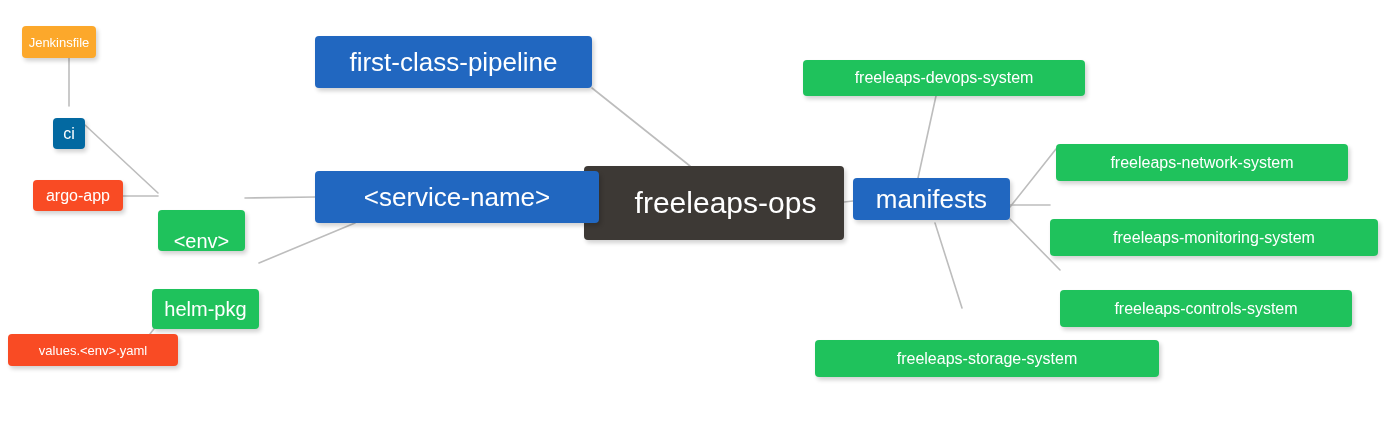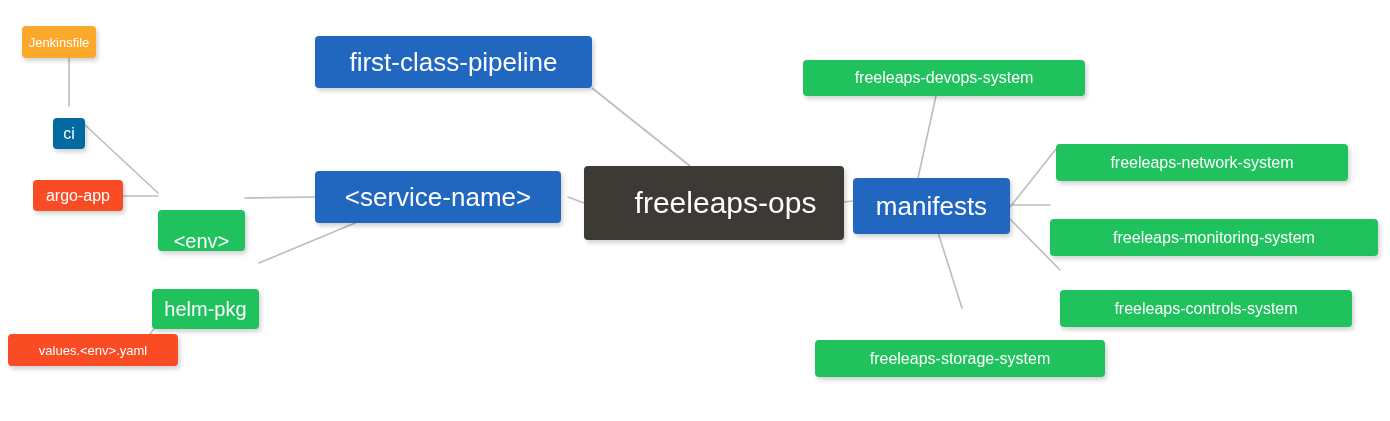--- a/index.html
+++ b/index.html
@@ -78,24 +78,24 @@
       <path class="edge" d="M 918 178 L 943 64" stroke="#bdbdbd"></path>
       <path class="edge" d="M 1010 207 L 1056 149" stroke="#bdbdbd"></path>
       <path class="edge" d="M 1010 205 L 1050 205" stroke="#bdbdbd"></path>
       <path class="edge" d="M 1010 219 L 1060 270" stroke="#bdbdbd"></path>
       <path class="edge" d="M 935 223 L 962 308" stroke="#bdbdbd"></path>
     </svg>
   <div id="node-layer">
       <div class="node n-root s-root" style="left: 584px; top: 166px; width: 260px; height: 74px; background: rgb(61, 57, 53);">
         <span>freeleaps-ops</span>
       </div>
-      <div class="node n-blue s-lvl1" style="left: 315px; top: 171px; width: 246px; height: 52px; background: rgb(33, 103, 192);">
+      <div class="node n-blue s-lvl1" style="left: 315px; top: 171px; width: 284px; height: 52px; background: rgb(33, 103, 192);">
         <span>&lt;service-name&gt;</span>
       </div>
-      <div class="node n-blue s-lvl1" style="left: 853px; top: 178px; width: 157px; height: 56px; background: rgb(33, 103, 192); align-items: center;">
+      <div class="node n-blue s-lvl1" style="left: 853px; top: 178px; width: 157px; height: 42px; background: rgb(33, 103, 192); align-items: center;">
         <span>manifests</span>
       </div>
       <div class="node n-blue s-lvl1" style="left: 315px; top: 36px; width: 277px; height: 52px; background: rgb(33, 103, 192);">
         <span>first-class-pipeline</span>
       </div>
       <div class="node n-green s-lvl2" style="left: 158px; top: 178px; width: 87px; height: 41px; background: rgb(31, 194, 92); align-items: flex-end;">
         <span>&lt;env&gt;</span>
       </div>
       <div class="node n-green s-lvl2" style="left: 152px; top: 257px; width: 107px; height: 40px; background: rgb(31, 194, 92);">
         <span>helm-pkg</span>
@@ -117,17 +117,17 @@
       </div>
       <div class="node n-green s-lvl3" style="left: 1056px; top: 112px; width: 292px; height: 37px; background: rgb(31, 194, 92);">
         <span>freeleaps-network-system</span>
       </div>
       <div class="node n-green s-lvl3" style="left: 1050px; top: 187px; width: 328px; height: 37px; background: rgb(31, 194, 92);">
         <span>freeleaps-monitoring-system</span>
       </div>
       <div class="node n-green s-lvl3" style="left: 1060px; top: 258px; width: 292px; height: 37px; background: rgb(31, 194, 92);">
         <span>freeleaps-controls-system</span>
       </div>
-      <div class="node n-green s-lvl3" style="left: 815px; top: 308px; width: 290px; height: 37px; background: rgb(31, 194, 92);">
+      <div class="node n-green s-lvl3" style="left: 815px; top: 308px; width: 344px; height: 37px; background: rgb(31, 194, 92);">
         <span>freeleaps-storage-system</span>
       </div>
     </div>
 </div>
 
 </body></html>

